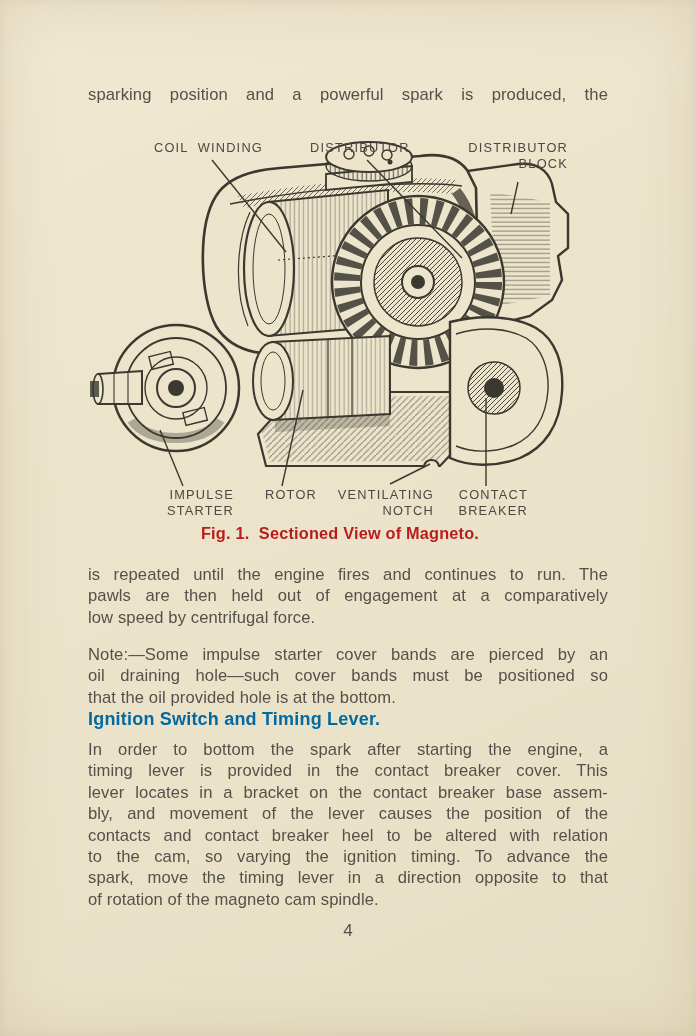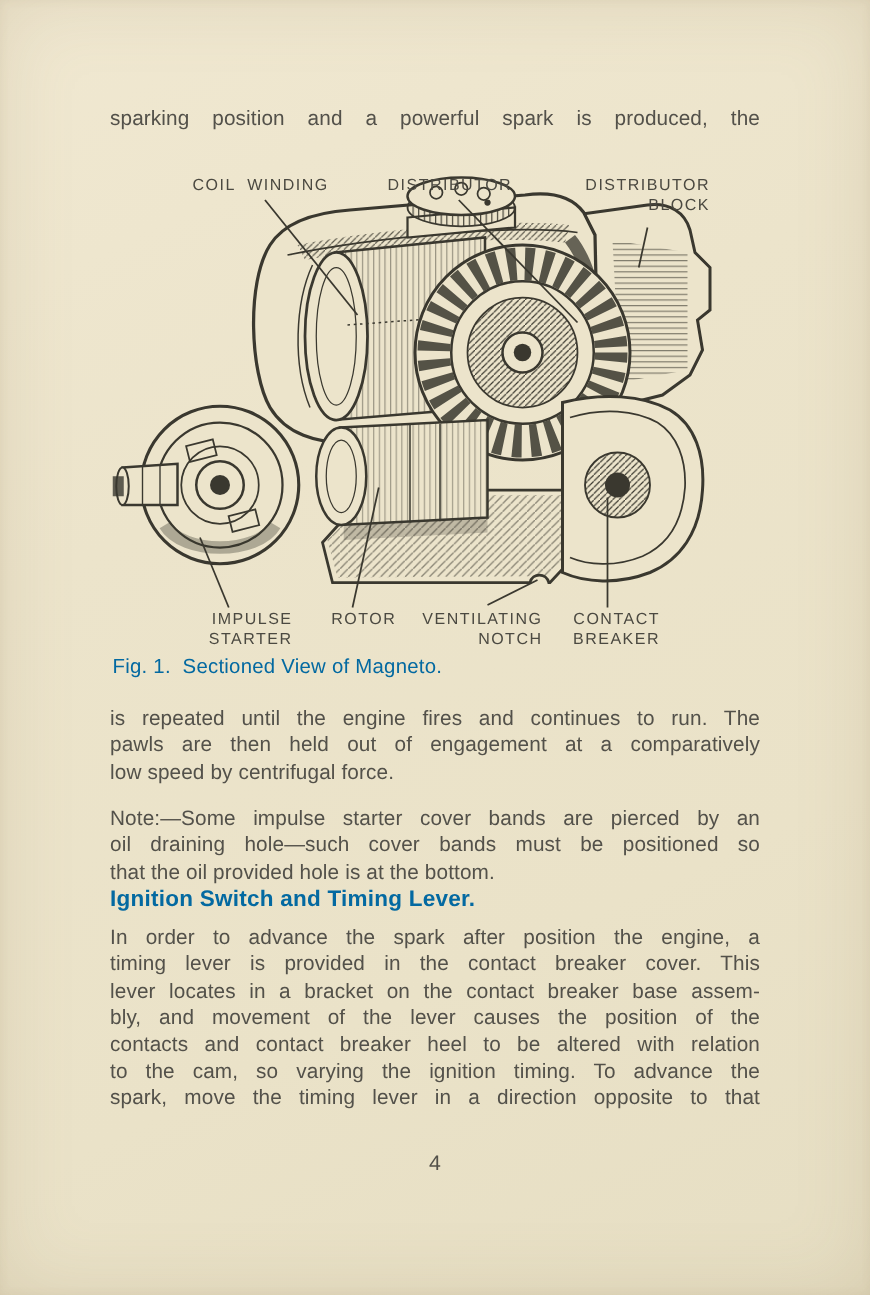--- a/index.html
+++ b/index.html
@@ -19,22 +19,22 @@
     position:absolute;left:88px;width:520px;top:709px;
     font-size:18px;font-weight:700;color:#0369a1;letter-spacing:.2px;
   }
   .figure{position:absolute;left:90px;top:130px;width:500px;height:425px;}
   .figure svg{position:absolute;left:0;top:0;}
   .fig-label{
     position:absolute;font-size:12.8px;line-height:15.5px;letter-spacing:1.2px;
     color:#4b4941;white-space:pre;text-align:right;font-weight:500;
   }
   .fig-caption{
-    position:absolute;left:0;right:0;top:394px;text-align:left;
-    font-size:16.3px;font-weight:400;color:#0369a1;letter-spacing:.2px;white-space:pre;
+    position:absolute;left:0;right:0;top:394px;text-align:center;
+    font-size:16.3px;font-weight:700;color:#b91c1c;letter-spacing:.2px;white-space:pre;
   }
   .page-number{
     position:absolute;left:88px;width:520px;top:921px;text-align:center;
     font-size:17px;color:#53514a;
   }
 </style>
 </head>
 <body>
 
 <div class="vignette"></div>
@@ -171,22 +171,23 @@
 
 <div class="col" style="top:644px;">
   <div class="line jl">Note:—Some impulse starter cover bands are pierced by an</div>
   <div class="line jl">oil draining hole—such cover bands must be positioned so</div>
   <div class="line">that the oil provided hole is at the bottom.</div>
 </div>
 
 <div class="heading">Ignition Switch and Timing Lever.</div>
 
 <div class="col" style="top:739px;">
-  <div class="line jl">In order to advance the spark after position the engine, a</div>
+  <div class="line jl">In order to bottom the spark after starting the engine, a</div>
   <div class="line jl">timing lever is provided in the contact breaker cover.  This</div>
   <div class="line jl">lever locates in a bracket on the contact breaker base assem-</div>
   <div class="line jl">bly, and movement of the lever causes the position of the</div>
   <div class="line jl">contacts and contact breaker heel to be altered with relation</div>
   <div class="line jl">to the cam, so varying the ignition timing.  To advance the</div>
   <div class="line jl">spark, move the timing lever in a direction opposite to that</div>
+  <div class="line">of rotation of the magneto cam spindle.</div>
 </div>
 
 <div class="page-number">4</div>
 
 </body></html>

